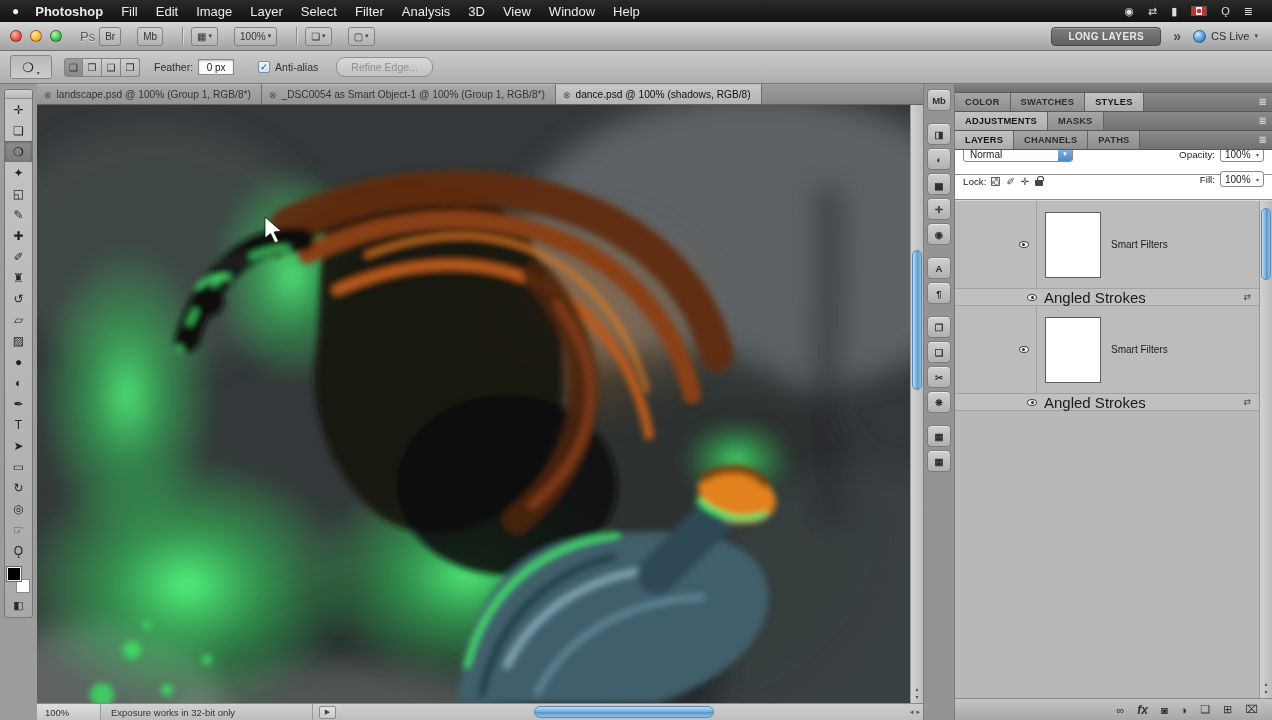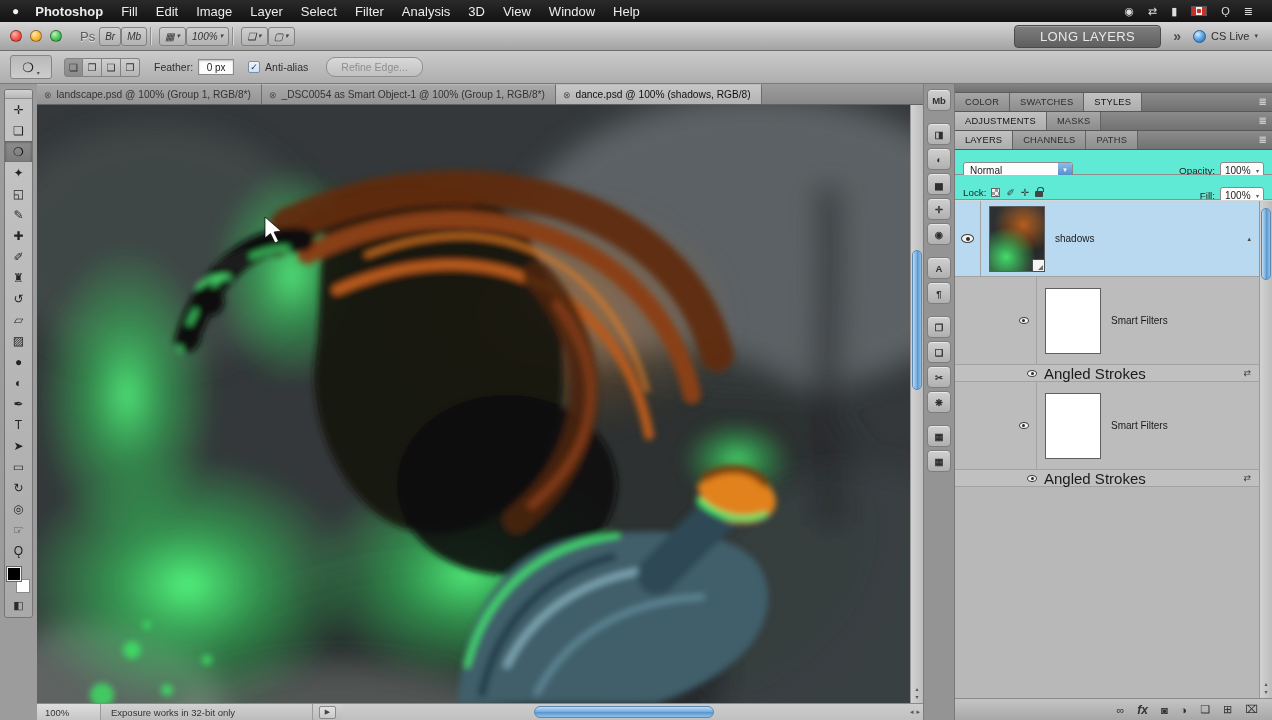--- a/index.html
+++ b/index.html
@@ -17,46 +17,46 @@
           background: radial-gradient(circle at 50% 50%, #c6302b 0 2px, rgba(0,0,0,0) 2.6px),
                       linear-gradient(90deg,#c6302b 0 27%, #f2f2f2 27% 73%, #c6302b 73%); border:1px solid #555; }
 
   
   .appbar { height:29px; background:linear-gradient(#d6d6d6,#a3a3a3); border-bottom:1px solid #6e6e6e; display:flex; align-items:center; padding:0 10px; }
   .tl { width:12px; height:12px; border-radius:50%; margin-right:8px; border:1px solid rgba(0,0,0,.4); }
   .tl.red    { background:radial-gradient(circle at 35% 30%, #ffb3ac, #f3564a 55%, #c63a30); }
   .tl.yellow { background:radial-gradient(circle at 35% 30%, #ffe9a8, #f6b73c 55%, #d19422); }
   .tl.green  { background:radial-gradient(circle at 35% 30%, #c3f0c0, #49c75b 55%, #2c9a3e); }
   .pslogo { font-weight:normal; color:#5a5a5a; font-size:13px; margin:0 4px 0 10px; text-shadow:0 1px 0 #e8e8e8; }
-  .abbtn { height:19px; min-width:22px; padding:0 5px; margin-right:0; display:flex; align-items:center; justify-content:center;
-           background:linear-gradient(#cfcfcf,#b2b2b2); border:1px solid #818181; border-radius:3px; font-size:10px; color:#333; gap:2px;font-style:italic; }
+  .abbtn { height:19px; min-width:22px; padding:0 5px; margin-right:16px; display:flex; align-items:center; justify-content:center;
+           background:linear-gradient(#cfcfcf,#b2b2b2); border:1px solid #818181; border-radius:3px; font-size:10px; color:#333; gap:2px; }
   .abbtn .caret { font-size:7px; color:#444; }
   .absep { width:1px; height:18px; background:#8b8b8b; margin:0 8px 0 3px; box-shadow:1px 0 0 #d8d8d8; }
   .abright { margin-left:auto; display:flex; align-items:center; gap:12px; padding-right:4px; }
   .wsbtn { background:linear-gradient(#7e7e7e,#5f5f5f); border:1px solid #4a4a4a; border-radius:4px; color:#e9e9e9;
-           font-size:13px; font-weight:normal; padding:3px 25px; letter-spacing:.4px; box-shadow:inset 0 1px 0 rgba(255,255,255,.25); }
+           font-size:10px; font-weight:bold; padding:3px 16px; letter-spacing:.4px; box-shadow:inset 0 1px 0 rgba(255,255,255,.25); }
   .chev { color:#4d4d4d; font-size:14px; font-weight:bold; }
   .cslive { display:flex; align-items:center; gap:5px; font-size:11px; color:#2f2f2f; }
   .csorb { width:13px; height:13px; border-radius:50%; background:radial-gradient(circle at 35% 30%, #d5ebff, #5aa2e0 50%, #1f61a8); border:1px solid #2a5d91; }
   .cslive .caret { font-size:7px; color:#444; }
 
   
   .optionsbar { height:33px; background:linear-gradient(#cbcbcb,#aeaeae); border-bottom:1px solid #7a7a7a; display:flex; align-items:center; padding:0 10px; font-size:10.5px; color:#2e2e2e; }
   .toolpreset { width:42px; height:24px; background:linear-gradient(#b9b9b9,#cdcdcd); border:1px solid #858585; border-radius:3px;
                 display:flex; align-items:center; justify-content:center; gap:3px; margin-right:12px; }
   .toolpreset .g { font-size:13px; color:#222; }
   .toolpreset .caret { font-size:6px; color:#555; align-self:flex-end; margin-bottom:2px; }
   .modes { display:flex; margin-right:14px; }
   .modebtn { width:19px; height:19px; display:flex; align-items:center; justify-content:center; font-size:10px; color:#333;
              background:linear-gradient(#cfcfcf,#b5b5b5); border:1px solid #828282; border-left:none; }
   .modebtn:first-child { border-left:1px solid #828282; border-radius:3px 0 0 3px; background:linear-gradient(#9b9b9b,#8a8a8a); }
   .modebtn:last-child { border-radius:0 3px 3px 0; }
   .oblabel { margin-right:5px; }
   .obinput { width:36px; height:16px; background:#fdfdfd; border:1px solid #8a8a8a; box-shadow:inset 0 1px 2px rgba(0,0,0,.25);
-             font-size:10px; color:#222; display:flex; align-items:center; justify-content:center; margin-right:14px; }
+             font-size:10px; color:#222; display:flex; align-items:center; justify-content:center; margin-right:24px; }
   .checkbox { width:12px; height:12px; background:linear-gradient(#eef4fb,#cfe0f2); border:1px solid #7b8ea5; border-radius:2px;
               display:flex; align-items:center; justify-content:center; font-size:9px; color:#1d3c66; margin-right:5px; }
   .ablabel { margin-right:18px; }
   .refinebtn { padding:3px 14px; border-radius:9px; background:linear-gradient(#d9d9d9,#c0c0c0); border:1px solid #8f8f8f; color:#8f8f8f; font-size:10.5px; }
 
   
   .workspace { position:absolute; top:84px; left:0; right:0; bottom:0; display:flex; background:#9c9c9c; }
 
   
   .toolcol { width:37px; padding-top:5px; display:flex; justify-content:center; }
@@ -97,26 +97,26 @@
   
   .dockcol { width:31px; background:#949494; border-left:1px solid #7c7c7c; display:flex; flex-direction:column; align-items:center; padding-top:5px; }
   .dicon { width:24px; height:22px; margin-bottom:3px; border-radius:4px; background:linear-gradient(#d0d0d0,#b0b0b0); border:1px solid #7d7d7d;
            box-shadow:inset 0 1px 0 rgba(255,255,255,.5); display:flex; align-items:center; justify-content:center; font-size:9.5px; color:#2f2f2f; font-weight:bold; }
   .dicon.gap { margin-top:9px; }
 
   
   .panels { width:318px; background:#b4b4b4; border-left:1px solid #787878; display:flex; flex-direction:column; }
   .dockbar { height:9px; background:linear-gradient(#858585,#6f6f6f); border-bottom:1px solid #5c5c5c; }
   .ptabs { height:19px; background:linear-gradient(#8b8b8b,#717171); border-bottom:1px solid #575757; display:flex; align-items:flex-end; position:relative; }
-  .ptab { height:18px; padding:8px 10px; display:flex; align-items:center; font-size:9.3px; font-weight:normal; color:#2d2d2d;
+  .ptab { height:18px; padding:8px 10px; display:flex; align-items:center; font-size:9.3px; font-weight:bold; color:#2d2d2d;
           background:linear-gradient(#a6a6a6,#8d8d8d); border-right:1px solid #636363; letter-spacing:.2px; }
   .ptab.active { background:linear-gradient(#c2c2c2,#adadad); color:#151515; }
   .pmenu { position:absolute; right:5px; top:3px; font-size:10px; color:#e3e3e3; }
 
-  .layerctl { background:#5eead4; border-bottom:1px solid #8f8f8f; height:22px; display:flex; align-items:flex-start; padding:12px 8px; font-size:9.8px; color:#222; }
+  .layerctl { background:#ffffff; border-bottom:1px solid #8f8f8f; height:22px; display:flex; align-items:flex-end; padding:12px 8px; font-size:9.8px; color:#222; }
   .dropdown { width:110px; height:16px; background:#fdfdfd; border:1px solid #8a8a8a; border-radius:3px; display:flex; align-items:center; overflow:hidden; }
   .dropdown .dtext { flex:1; padding-left:6px; font-size:10px; color:#1c1c1c; }
   .dropdown .dcap { width:14px; height:100%; background:linear-gradient(#8cbcec,#4e87c4); color:#fff; font-size:7px; display:flex; align-items:center; justify-content:center; }
   .vbox { width:44px; height:16px; background:#fdfdfd; border:1px solid #8a8a8a; border-radius:3px; display:flex; align-items:center; justify-content:space-between; padding:0 4px; font-size:10px; color:#1c1c1c; }
   .vbox .caret { font-size:6px; color:#555; }
   .ctlright { margin-left:auto; display:flex; align-items:center; gap:5px; }
   .lockicons { display:flex; align-items:center; gap:6px; margin-left:5px; }
   .lockchk { width:9px; height:9px; border:1px solid #666;
              background-image:linear-gradient(45deg,#999 25%,transparent 25%,transparent 75%,#999 75%),linear-gradient(45deg,#999 25%,transparent 25%,transparent 75%,#999 75%);
              background-size:6px 6px; background-position:0 0,3px 3px; background-color:#eee; }
@@ -465,30 +465,20 @@
           <span class="vbox">
             <span>100%</span>
             <span class="caret">▾</span>
           </span>
         </span>
       </div>
 
       <div class="layerlist">
         <div class="listinner">
 
-          <div class="lrow layer selected">
-            <span class="eyecell">
-                <span class="eye"></span>
-              </span>
-            <span class="thumb shadows">
-                <span class="badge"></span>
-              </span>
-            <span class="llabel">shadows</span>
-            <span class="collapse">▴</span>
-          </div>
 
           <div class="lrow filter">
             <span class="indent"></span>
             <span class="eyecell">
                 <span class="eye small"></span>
               </span>
             <span class="thumb"></span>
             <span class="llabel">Smart Filters</span>
           </div>
 

